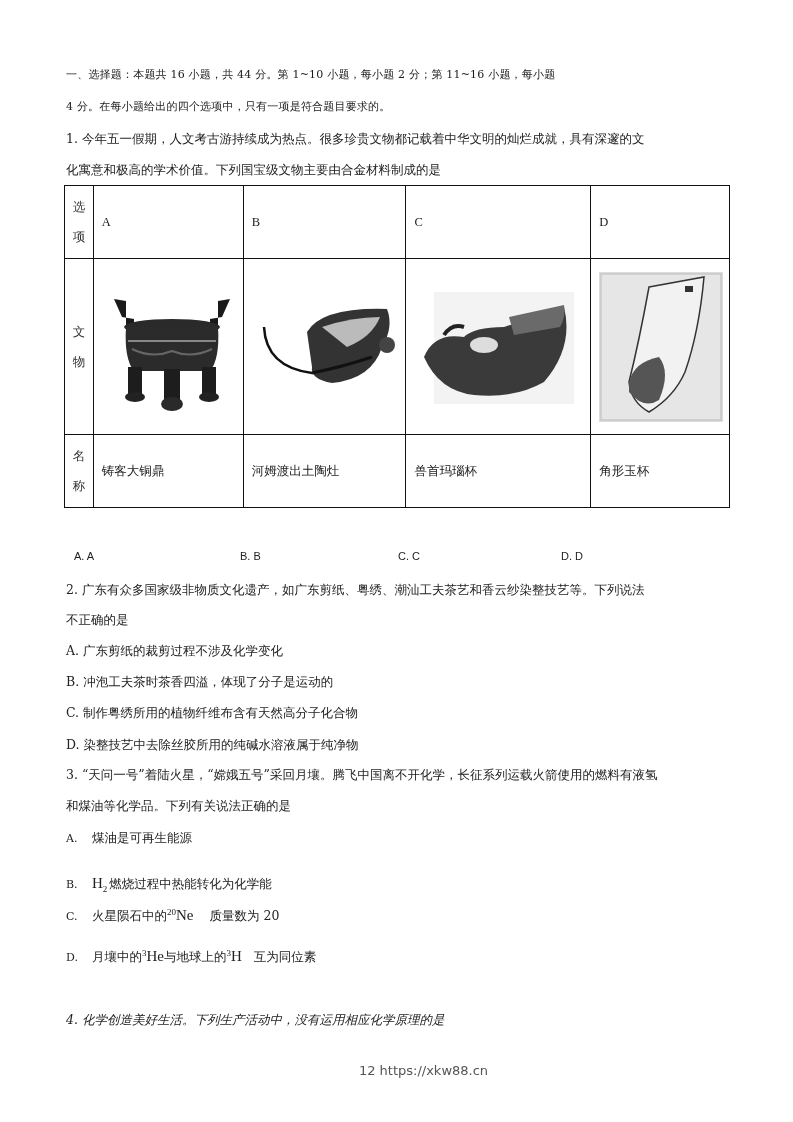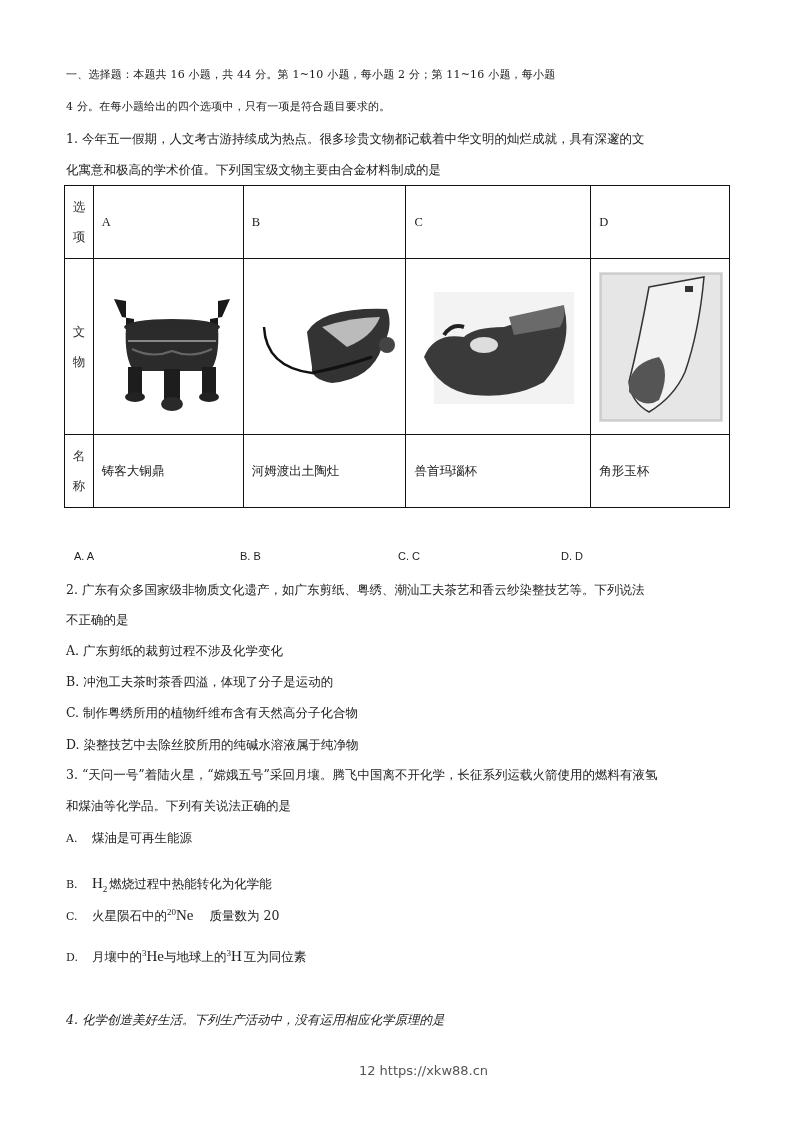--- a/index.html
+++ b/index.html
@@ -132,18 +132,18 @@
 
 <div class="abs line" style="top:875px;">
   <span class="small-opt" style="display:inline-block;width:26px;">B.</span><span class="big">H</span><sub class="latin">2</sub><span style="margin-left:2px;">燃烧过程中热能转化为化学能</span>
 </div>
 
 <div class="abs line" style="top:907px;">
   <span class="small-opt" style="display:inline-block;width:26px;">C.</span><span>火星陨石中的</span><sup class="latin">20</sup><span class="big">Ne</span><span style="margin-left:16px;">质量数为 20</span>
 </div>
 
 <div class="abs line" style="top:948px;">
-  <span class="small-opt" style="display:inline-block;width:26px;">D.</span><span>月壤中的</span><sup class="latin">3</sup><span class="big">He</span><span>与地球上的</span><sup class="latin">3</sup><span class="big">H</span><span style="margin-left:2px;">互为同位素</span>
+  <span class="small-opt" style="display:inline-block;width:26px;">D.</span><span>月壤中的</span><sup class="latin">3</sup><span class="big">He</span><span>与地球上的</span><sup class="latin">3</sup><span class="big">H</span><span style="margin-left:12px;">互为同位素</span>
 </div>
 
 <div class="abs line" style="top:1012px;font-style:italic;">4. 化学创造美好生活。下列生产活动中，没有运用相应化学原理的是</div>
 
 <div class="abs footer">12 https://xkw88.cn</div>
 
 </body></html>

